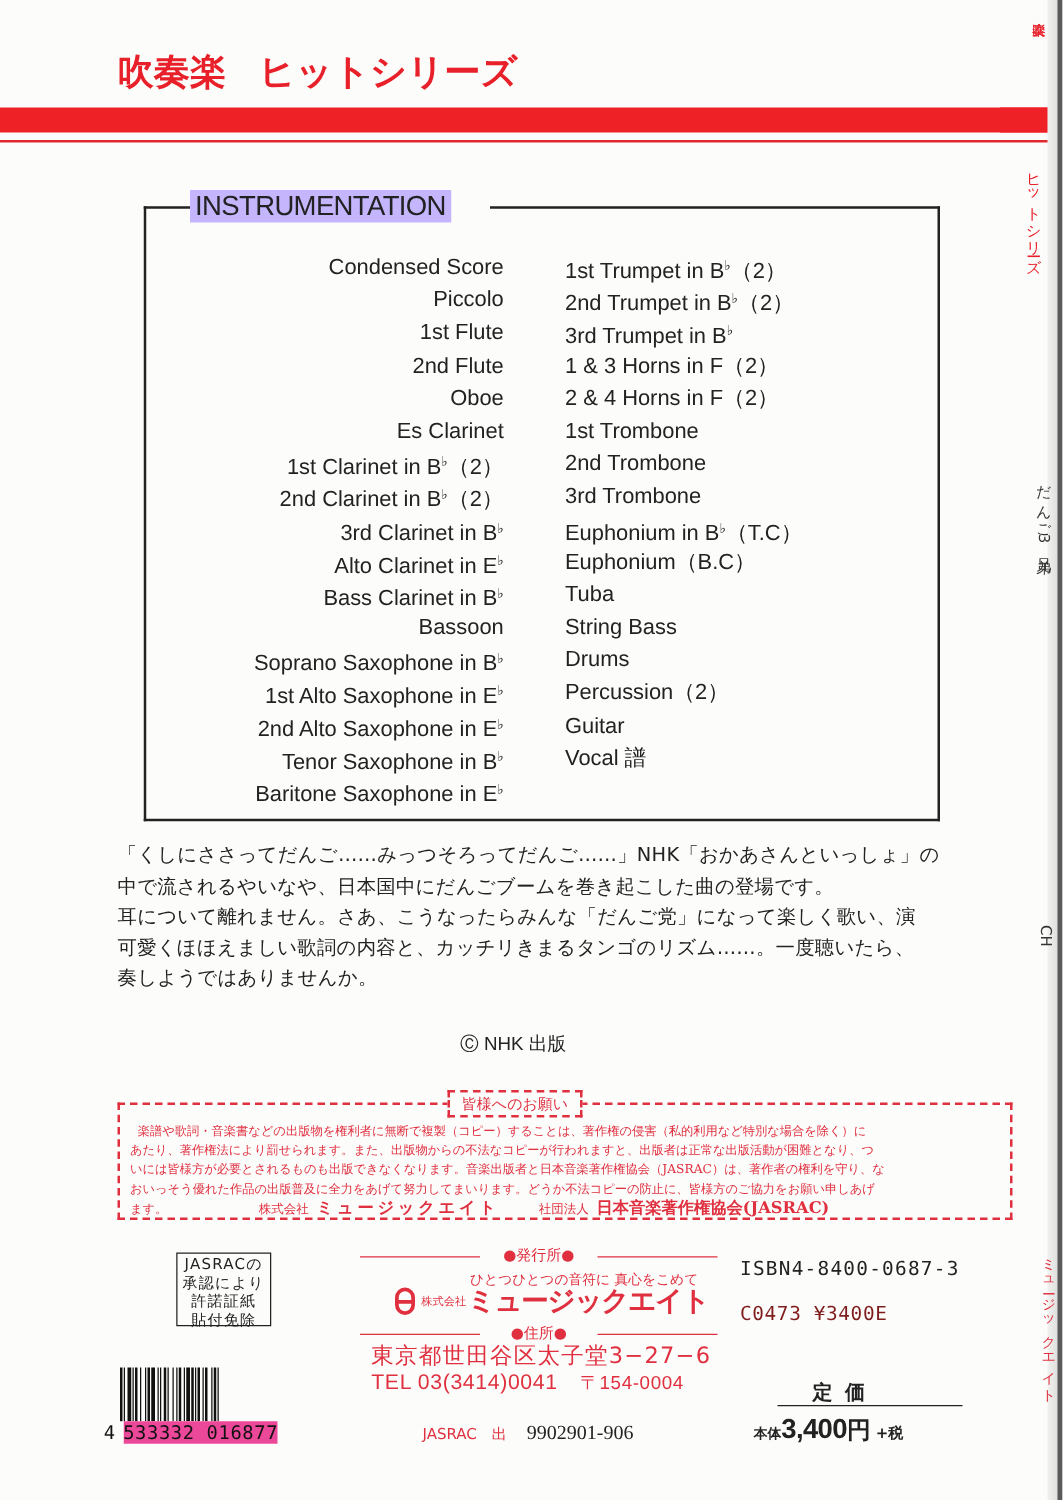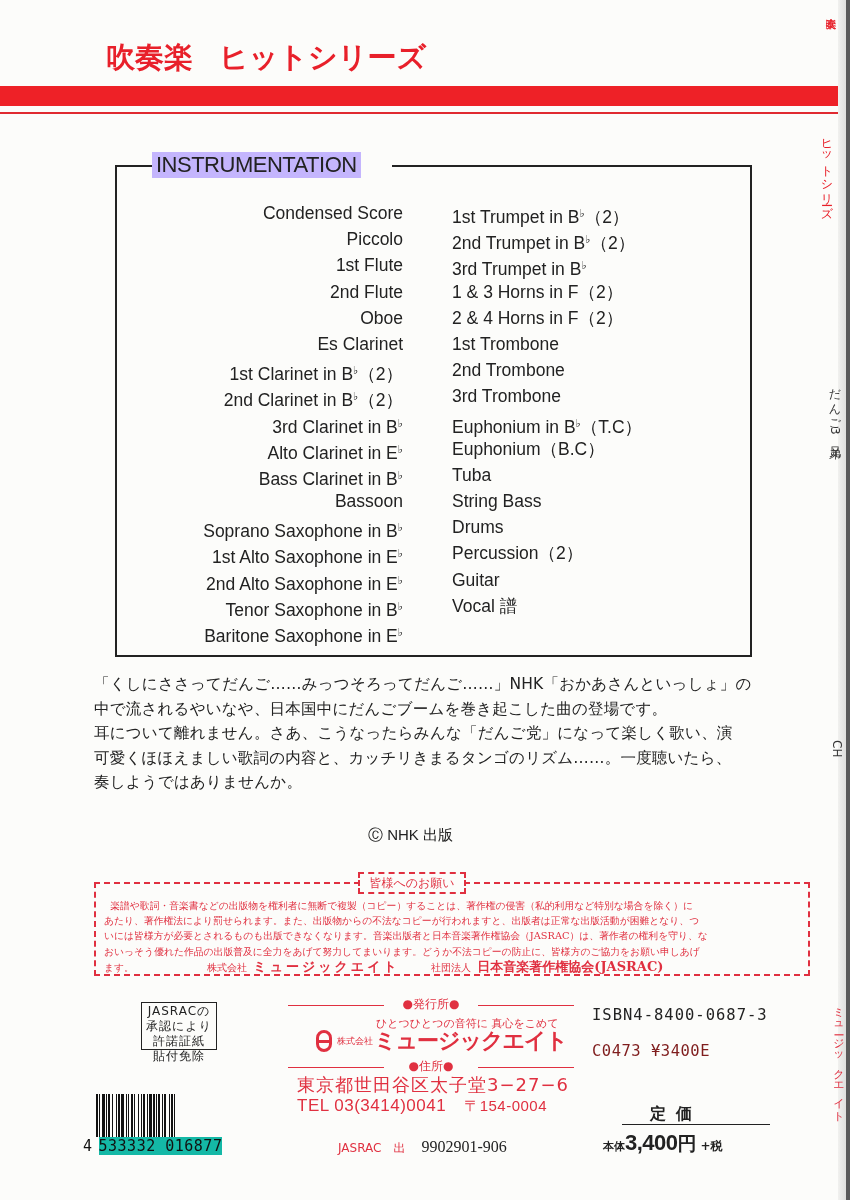--- a/index.html
+++ b/index.html
@@ -3,21 +3,20 @@
 <meta charset="utf-8">
 <style>
   * { box-sizing: border-box; margin: 0; padding: 0; }
   html, body { width: 850px; height: 1200px; background: #fcfcfa; overflow: hidden; }
   body { position: relative; font-family: "DejaVu Sans", "Liberation Sans", sans-serif; color: #1a1a1a; }
 
   .series-title {
     position: absolute; left: 94px; top: 38px;
     color: #e8202a; font-weight: bold; font-size: 29px; letter-spacing: 0px;
     font-family: Liberation Serif, serif;
-    margin-left: 12px;
   }
   .series-title .gap { display: inline-block; width: 26px; }
   .red-band { position: absolute; left: 0; top: 86px; width: 845px; height: 20px; background: #ee2127; }
   .red-line { position: absolute; left: 0; top: 112px; width: 845px; height: 2px; background: #e02a30; }
 
   .inst-box {
     position: absolute; left: 115px; top: 165px; width: 637px; height: 492px;
     border: 2px solid #222; border-top: none;
   }
   .inst-box .top-left { position: absolute; left: -2px; top: 0; width: 37px; border-top: 2px solid #222; }
@@ -54,31 +53,31 @@
   .notice-text {
     position: absolute; left: 104px; top: 898px; width: 700px;
     color: #e03040; font-size: 9.8px; line-height: 15.2px; font-family: "DejaVu Serif", serif;
   }
   .notice-text p { white-space: nowrap; }
   .notice-text .sig { display: inline-block; margin-left: 70px; font-size: 10px; }
   .notice-text .big { font-size: 13px; letter-spacing: 3px; font-weight: bold; }
   .notice-text .big2 { font-size: 13px; font-weight: bold; }
 
   .jasrac-stamp {
-    position: absolute; left: 141px; top: 1002px; width: 76px; height: 48px;
+    position: absolute; left: 141px; top: 1002px; width: 76px; height: 59px;
     border: 1.5px solid #222; font-size: 12px; line-height: 15px; text-align: center;
     padding-top: 1px; color: #222;
   }
   .jasrac-stamp div { white-space: nowrap; letter-spacing: 1px; }
 
   .barcode { position: absolute; left: 96px; top: 1094px; width: 148px; height: 60px; display: flex; align-items: stretch; gap: 0; }
   .barcode span { display: inline-block; background: #111; height: 100%; }
   .barcode-num { position: absolute; left: 82px; top: 1137px; font-family: "DejaVu Sans Mono", monospace; font-size: 15px; color: #111; background: #fcfcfa; padding: 0 1px; letter-spacing: 0.5px; }
   .barcode-num .first { margin-right: 6px; }
-  .barcode-num .rest { background: #14b8a6; }
+  .barcode-num .rest { background: #ec4899; }
 
   .pub-label { position: absolute; left: 288px; top: 996px; width: 286px; height: 18px; color: #e03040; font-size: 12px; text-align: center; }
   .pub-label::before, .pub-label::after { content: ""; position: absolute; top: 9px; width: 96px; border-top: 1px solid #e03040; }
   .pub-label::before { left: 0; } .pub-label::after { right: 0; }
   .addr-label { top: 1058px; }
 
   .slogan { position: absolute; left: 376px; top: 1016px; color: #e03040; font-size: 11px; }
   .logo-mark { position: absolute; left: 316px; top: 1030px; width: 16px; height: 22px; border: 3px solid #e03040; border-radius: 8px; }
   .logo-mark::after { content: ""; position: absolute; left: -1px; right: -1px; top: 7px; border-top: 3px solid #e03040; }
   .logo-corp { position: absolute; left: 337px; top: 1035px; font-size: 9px; color: #e03040; }

